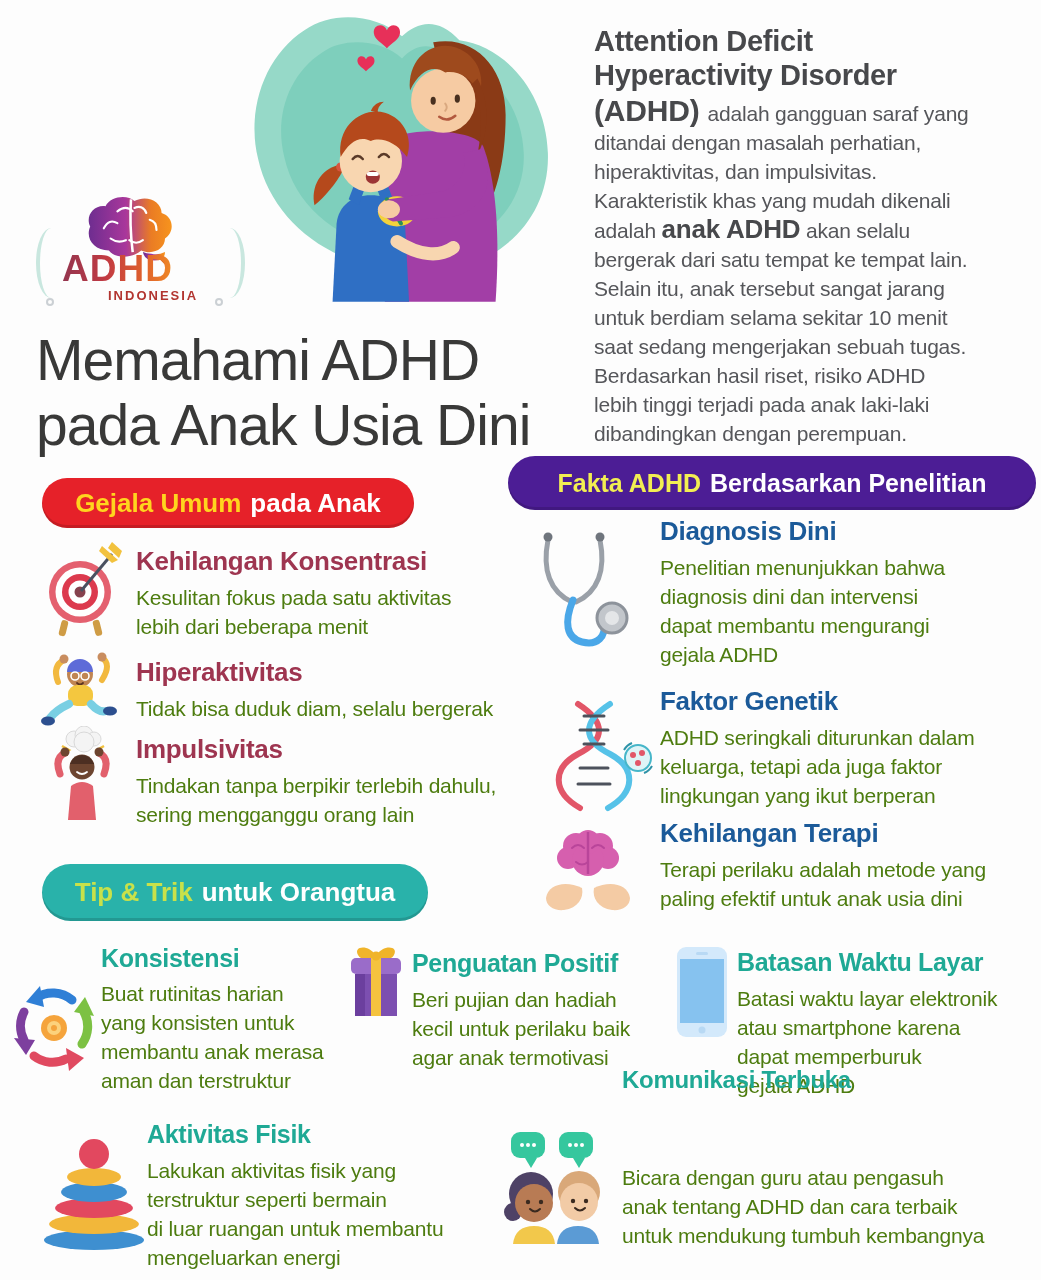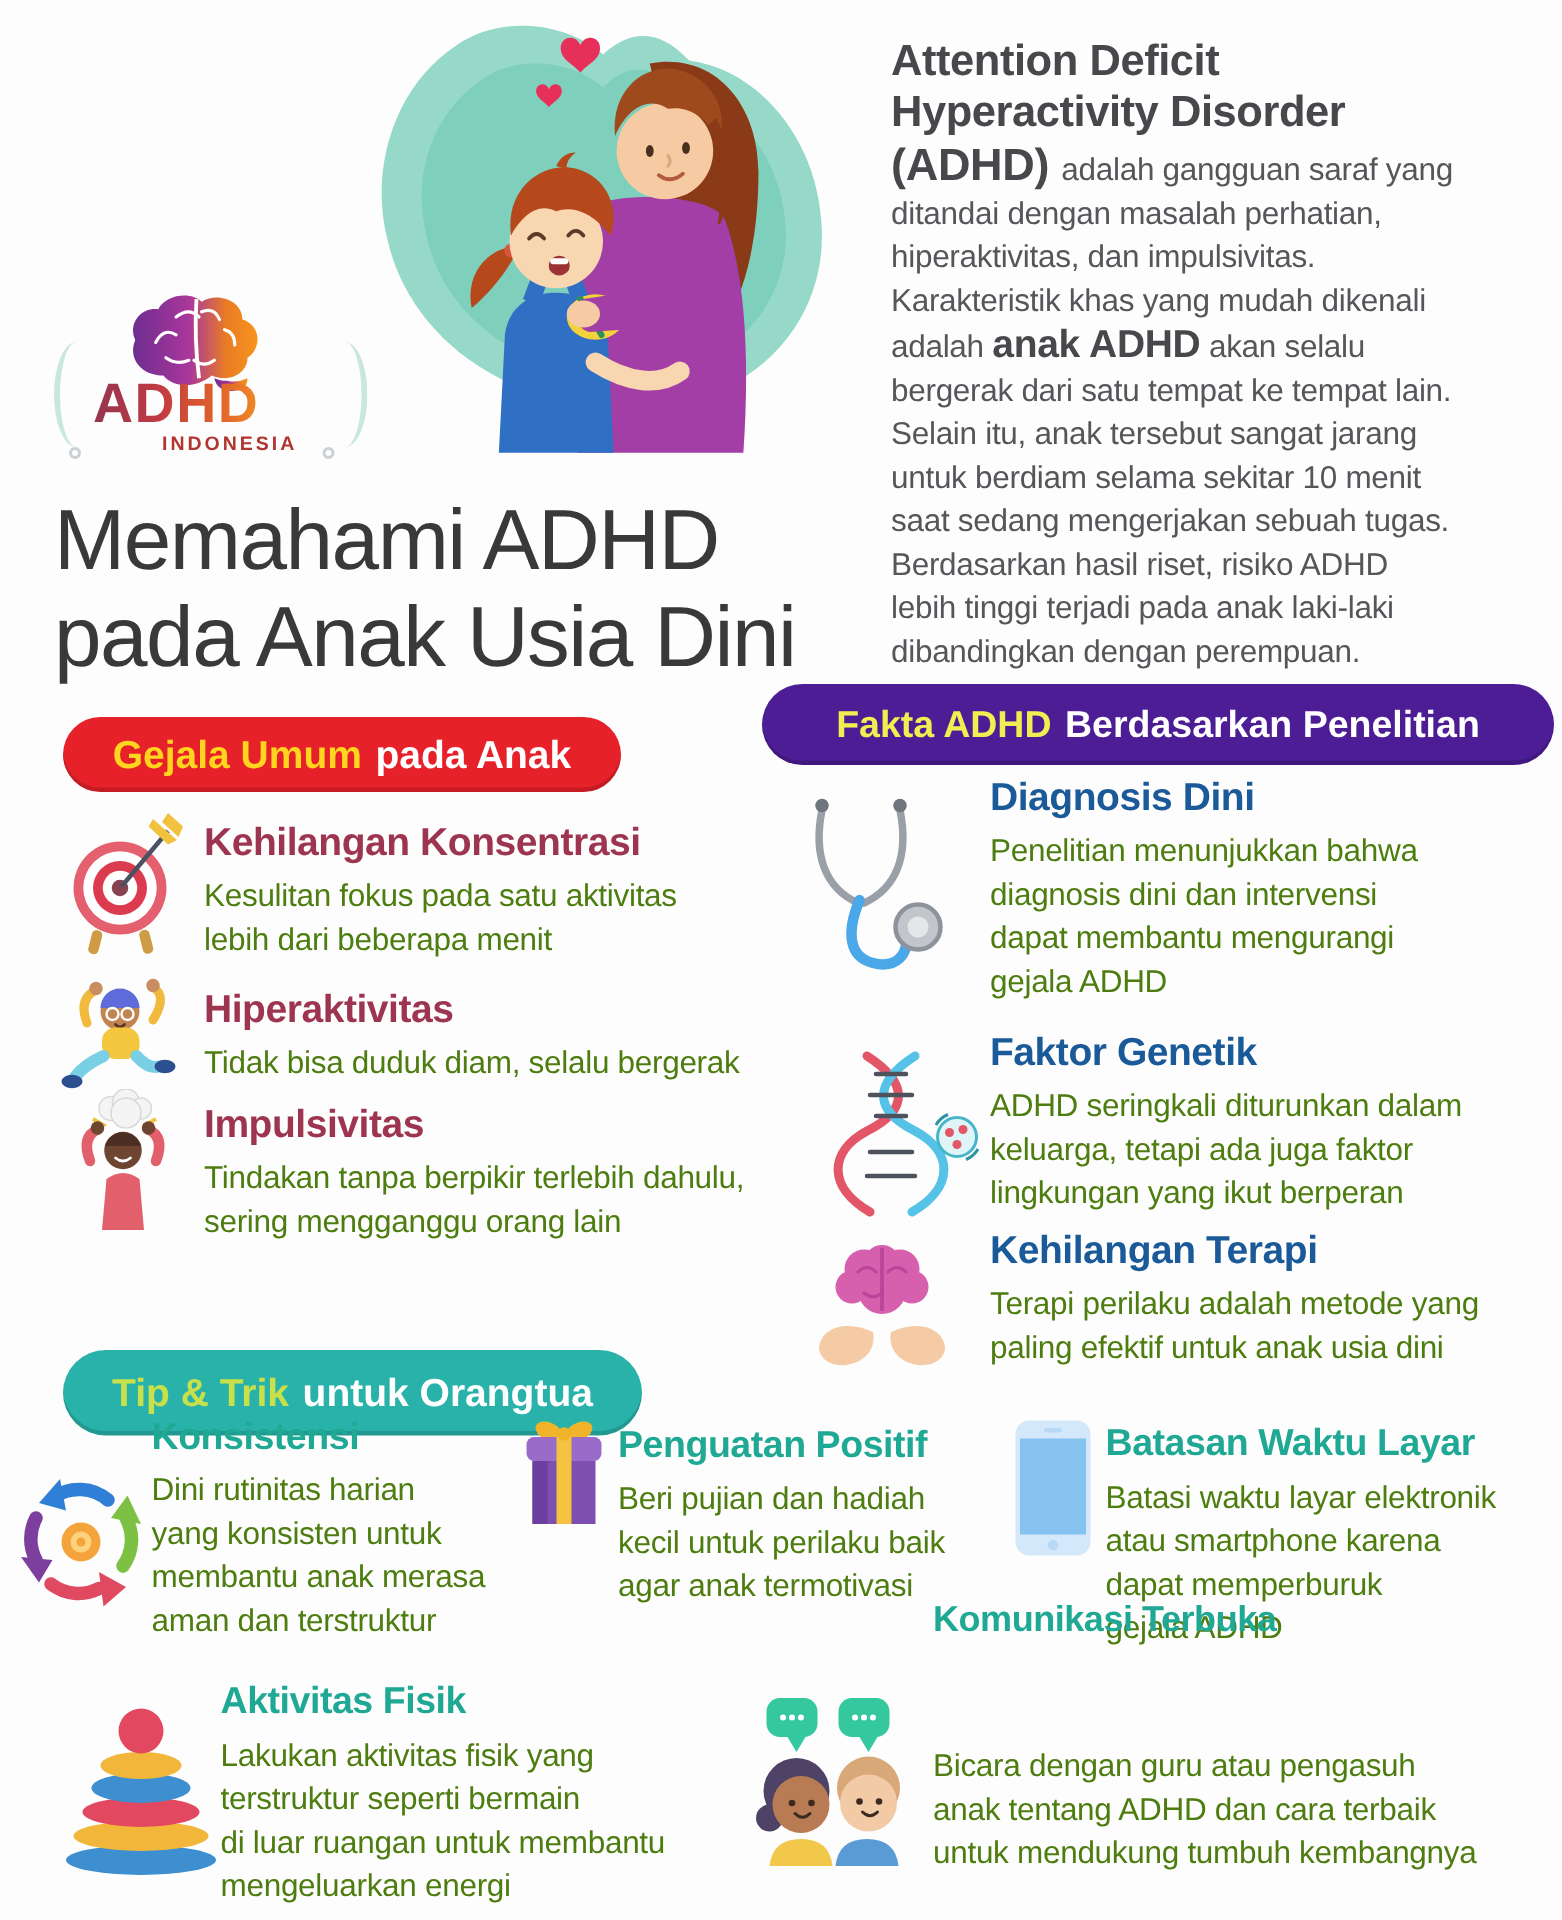--- a/index.html
+++ b/index.html
@@ -29,21 +29,21 @@
 
   
   .title{position:absolute;left:36px;top:328px;font-size:57px;font-weight:normal;color:#393938;
          line-height:65px;letter-spacing:-1px}
 
   
   .pill{position:absolute;display:flex;align-items:center;justify-content:center;gap:9px;
         border-radius:30px;font-weight:bold;box-shadow:inset 0 -3px 0 rgba(0,0,0,.14)}
   .pill-gejala{left:42px;top:478px;width:372px;height:50px;background:#e62129;font-size:26px}
   .pill-fakta{left:508px;top:456px;width:528px;height:54px;background:#4c1d95;font-size:25px}
-  .pill-tips{left:42px;top:900px;width:386px;height:57px;background:#29b2aa;font-size:26px}
+  .pill-tips{left:42px;top:864px;width:386px;height:57px;background:#29b2aa;font-size:26px}
   .hl-yellow{color:#ffd51e}
   .hl-pale{color:#f2ee52}
   .hl-lime{color:#c8e14a}
   .pill .rest{color:#ffffff}
 
   
   .icon{position:absolute}
   .item-title{position:absolute;font-size:26px;font-weight:bold;letter-spacing:-.3px}
   .h-maroon{color:#9e3550}
   .h-blue{color:#1b5a99}
@@ -275,21 +275,21 @@
     <path d="M4 56 L16 73 L25 58 Z" fill="#7d3f9e"></path>
     <path d="M24 74 A30 30 0 0 0 56 77" stroke="#e04a60" stroke-width="9" fill="none" stroke-linecap="round"></path>
     <path d="M56 66 L74 76 L59 89 Z" fill="#e04a60"></path>
     <path d="M72 62 A30 30 0 0 0 74 30" stroke="#7cc143" stroke-width="9" fill="none" stroke-linecap="round"></path>
     <path d="M64 30 L75 15 L84 34 Z" fill="#7cc143"></path>
     <circle cx="44" cy="46" r="13" fill="#f5a43c"></circle>
     <circle cx="44" cy="46" r="7" fill="#fcd27c"></circle>
     <circle cx="44" cy="46" r="3" fill="#f5a43c"></circle>
   </svg>
   <div class="item-title h-teal" style="left:101px;top:944px;font-size:25px">Konsistensi</div>
-  <div class="desc" style="left:101px;top:979px;width:255px">Dini rutinitas harian
+  <div class="desc" style="left:101px;top:979px;width:255px">Buat rutinitas harian
 yang konsisten untuk
 membantu anak merasa
 aman dan terstruktur</div>
 
   <svg class="icon" style="left:341px;top:942px" width="70" height="78" viewBox="0 0 70 78">
     <path d="M35 14 C28 2 12 4 17 13 C20 19 30 18 35 14 Z" fill="#f0b42a"></path>
     <path d="M35 14 C42 2 58 4 53 13 C50 19 40 18 35 14 Z" fill="#f0b42a"></path>
     <rect x="10" y="16" width="50" height="16" rx="5" fill="#9a6cc9"></rect>
     <rect x="14" y="32" width="42" height="42" fill="#7c4fb0"></rect>
     <rect x="14" y="32" width="10" height="42" fill="#6b3f9e"></rect>

